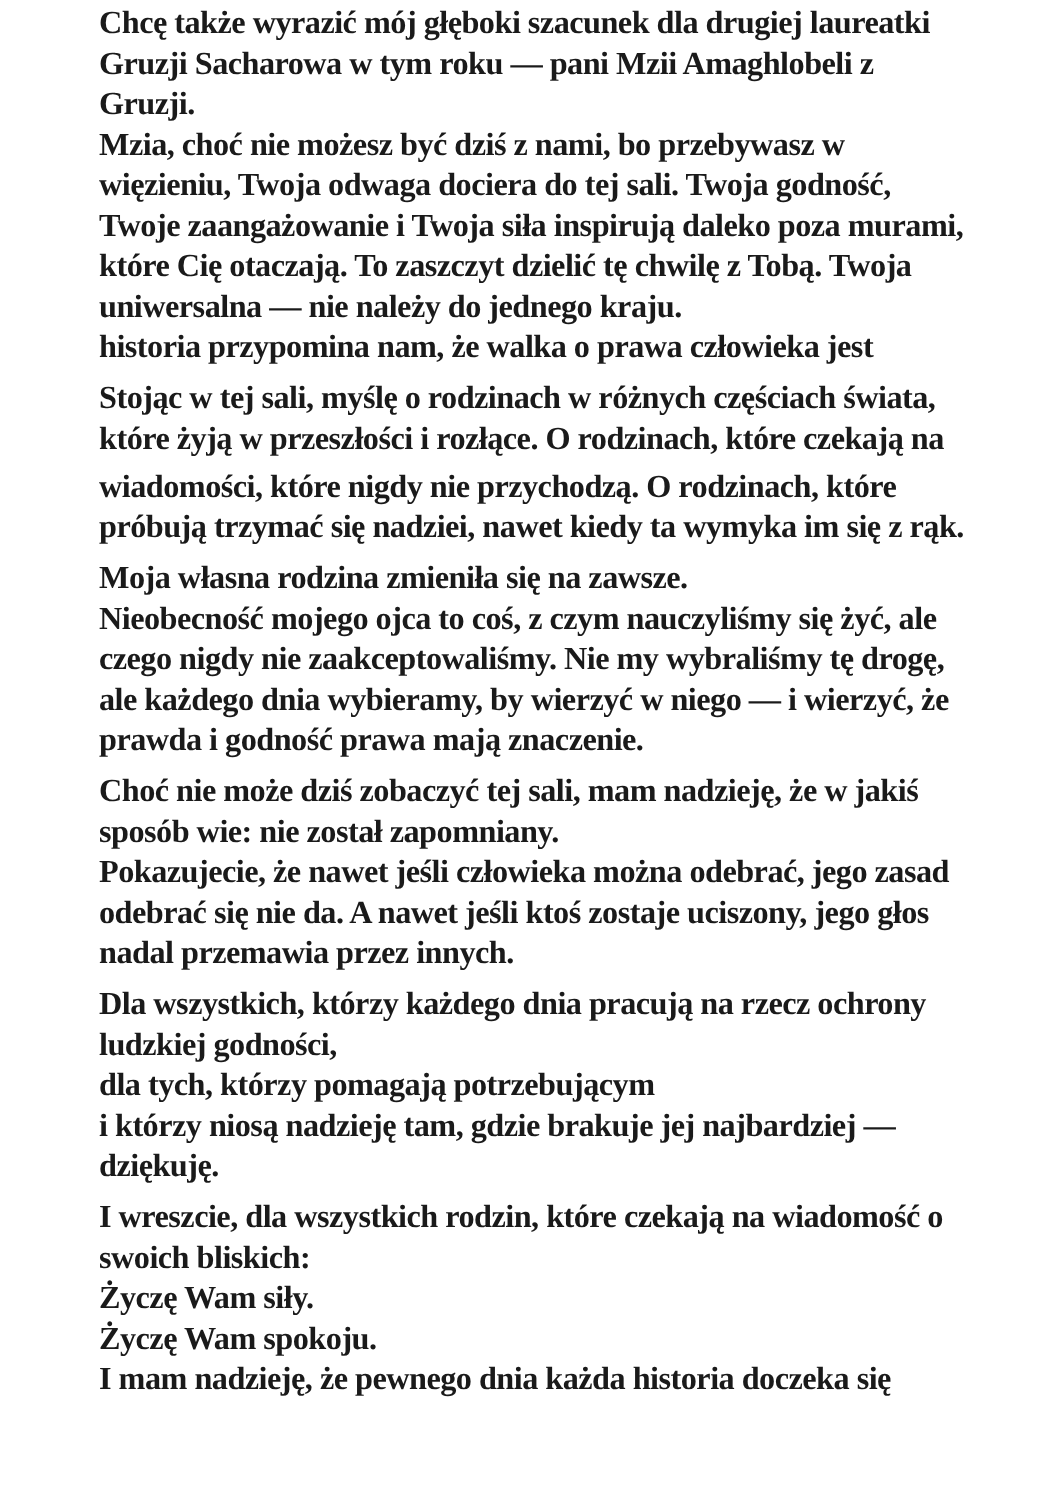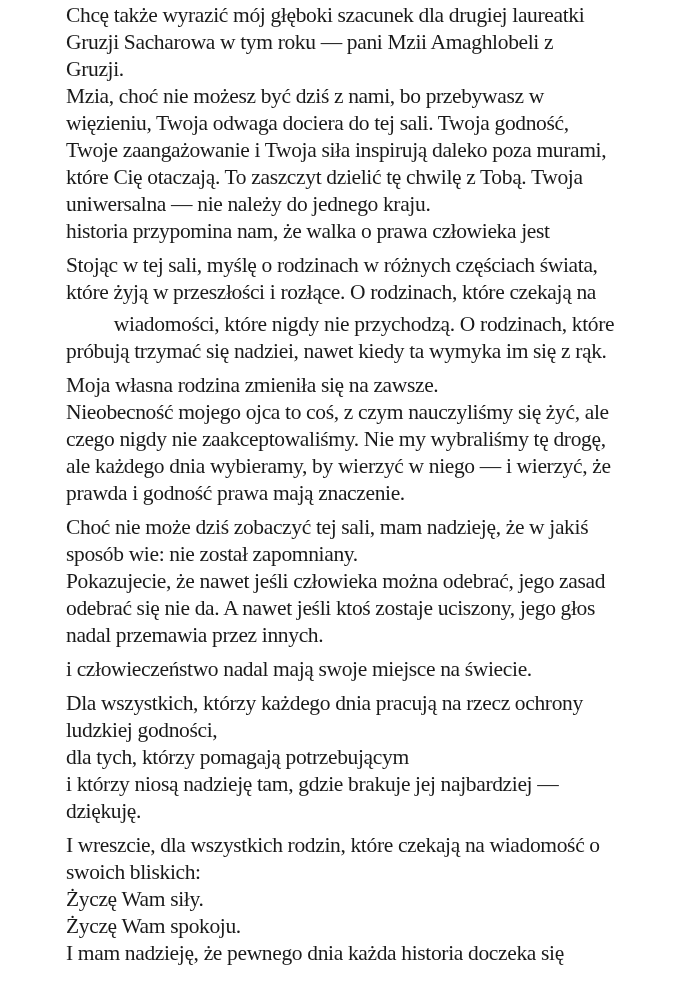--- a/index.html
+++ b/index.html
@@ -6,23 +6,23 @@
   body { width: 692px; height: 1000px; overflow: hidden; }
   .page {
     position: relative;
     padding: 2px 30px 0 66px;
     font-family: "Liberation Serif", serif;
     font-size: 21.5px;
     line-height: 27px;
     color: #1a1a1a;
     letter-spacing: -0.35px;
   }
-  .para { margin: 0 0 7px 0; }
+  .para { margin: 0 0 7px 0; font-weight: bold; }
   .line { display: block; white-space: nowrap; }
-  .para.gap-extra .line.extra { margin-top: 5px; text-align: center; }
+  .para.gap-extra .line.extra { margin-top: 5px; }
 </style>
 </head>
 <body>
 
 <div class="page">
   <div class="para">
     <span class="line">Chcę także wyrazić mój głęboki szacunek dla drugiej laureatki</span>
     <span class="line">Gruzji Sacharowa w tym roku — pani Mzii Amaghlobeli z</span>
     <span class="line">Gruzji.</span>
     <span class="line">Mzia, choć nie możesz być dziś z nami, bo przebywasz w</span>
@@ -46,21 +46,20 @@
     <span class="line">prawda i godność prawa mają znaczenie.</span>
   </div>
   <div class="para">
     <span class="line">Choć nie może dziś zobaczyć tej sali, mam nadzieję, że w jakiś</span>
     <span class="line">sposób wie: nie został zapomniany.</span>
     <span class="line">Pokazujecie, że nawet jeśli człowieka można odebrać, jego zasad</span>
     <span class="line">odebrać się nie da. A nawet jeśli ktoś zostaje uciszony, jego głos</span>
     <span class="line">nadal przemawia przez innych.</span>
   </div>
   <div class="para">
-    <span class="line">i człowieczeństwo nadal mają swoje miejsce na świecie.</span>
   </div>
   <div class="para">
     <span class="line">Dla wszystkich, którzy każdego dnia pracują na rzecz ochrony</span>
     <span class="line">ludzkiej godności,</span>
     <span class="line">dla tych, którzy pomagają potrzebującym</span>
     <span class="line">i którzy niosą nadzieję tam, gdzie brakuje jej najbardziej —</span>
     <span class="line">dziękuję.</span>
   </div>
   <div class="para">
     <span class="line">I wreszcie, dla wszystkich rodzin, które czekają na wiadomość o</span>

